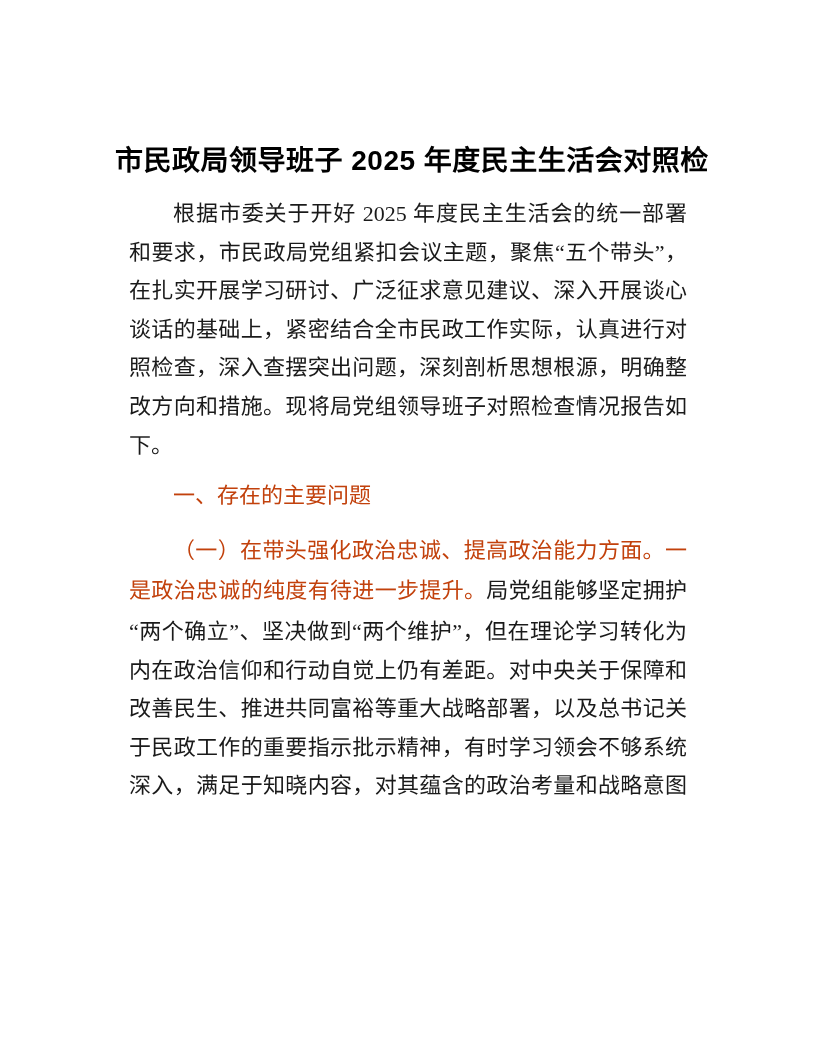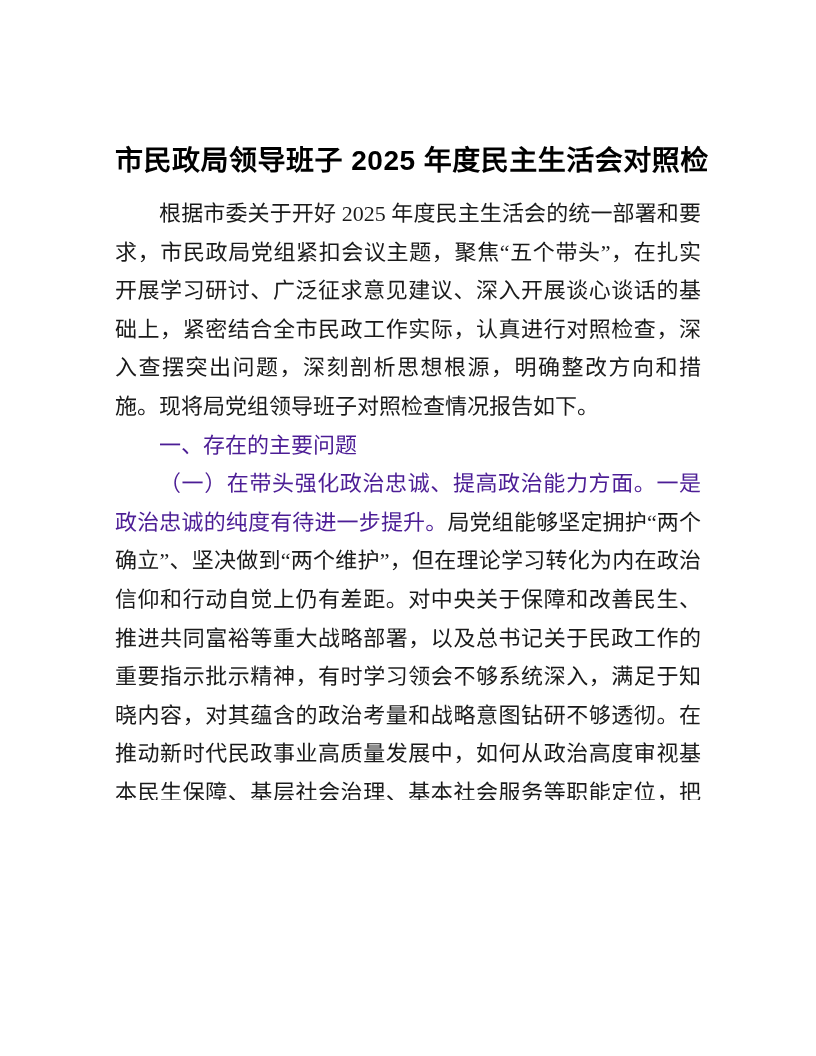--- a/index.html
+++ b/index.html
@@ -40,29 +40,29 @@
     white-space: nowrap;
   }
   .body-text {
     margin-top: 14px;
     font-size: 22px;
     line-height: 38.6px;
     text-align: justify;
     text-justify: inter-ideograph;
   }
   .para {
-    margin: 0;
+    margin: 14px;
     padding: 0;
     text-indent: 2em;
   }
   
   .kai {
-    font-family: Liberation Serif, serif;
+    font-family: Liberation Mono, monospace;
     font-style: normal;
-    color: #4c1d95;
+    color: #c2410c;
   }
 </style>
 </head>
 <body>
 
 <div class="page">
   <div class="content">
 
     <h1 class="doc-title">
       <span class="title-line">市民政局领导班子 2025 年度民主生活会对照检</span>

